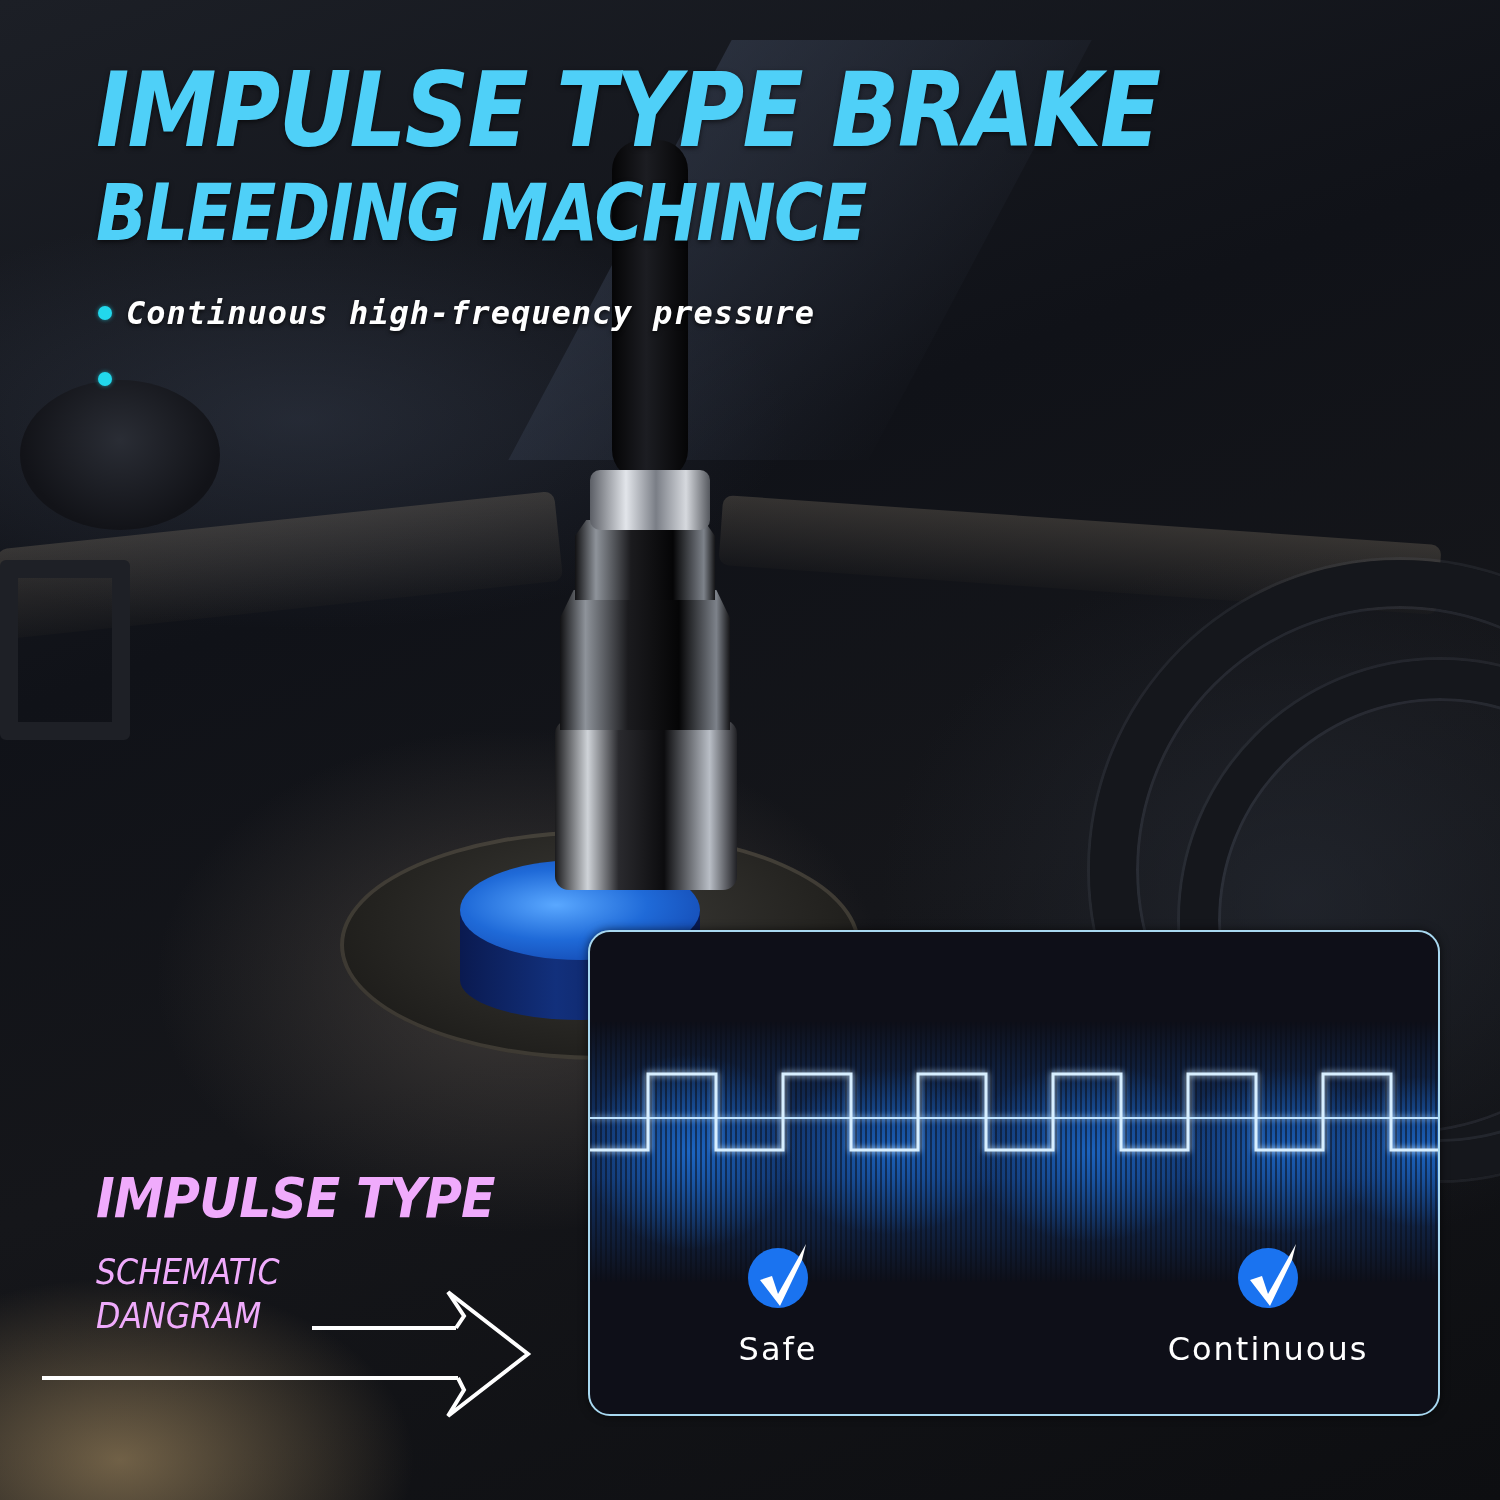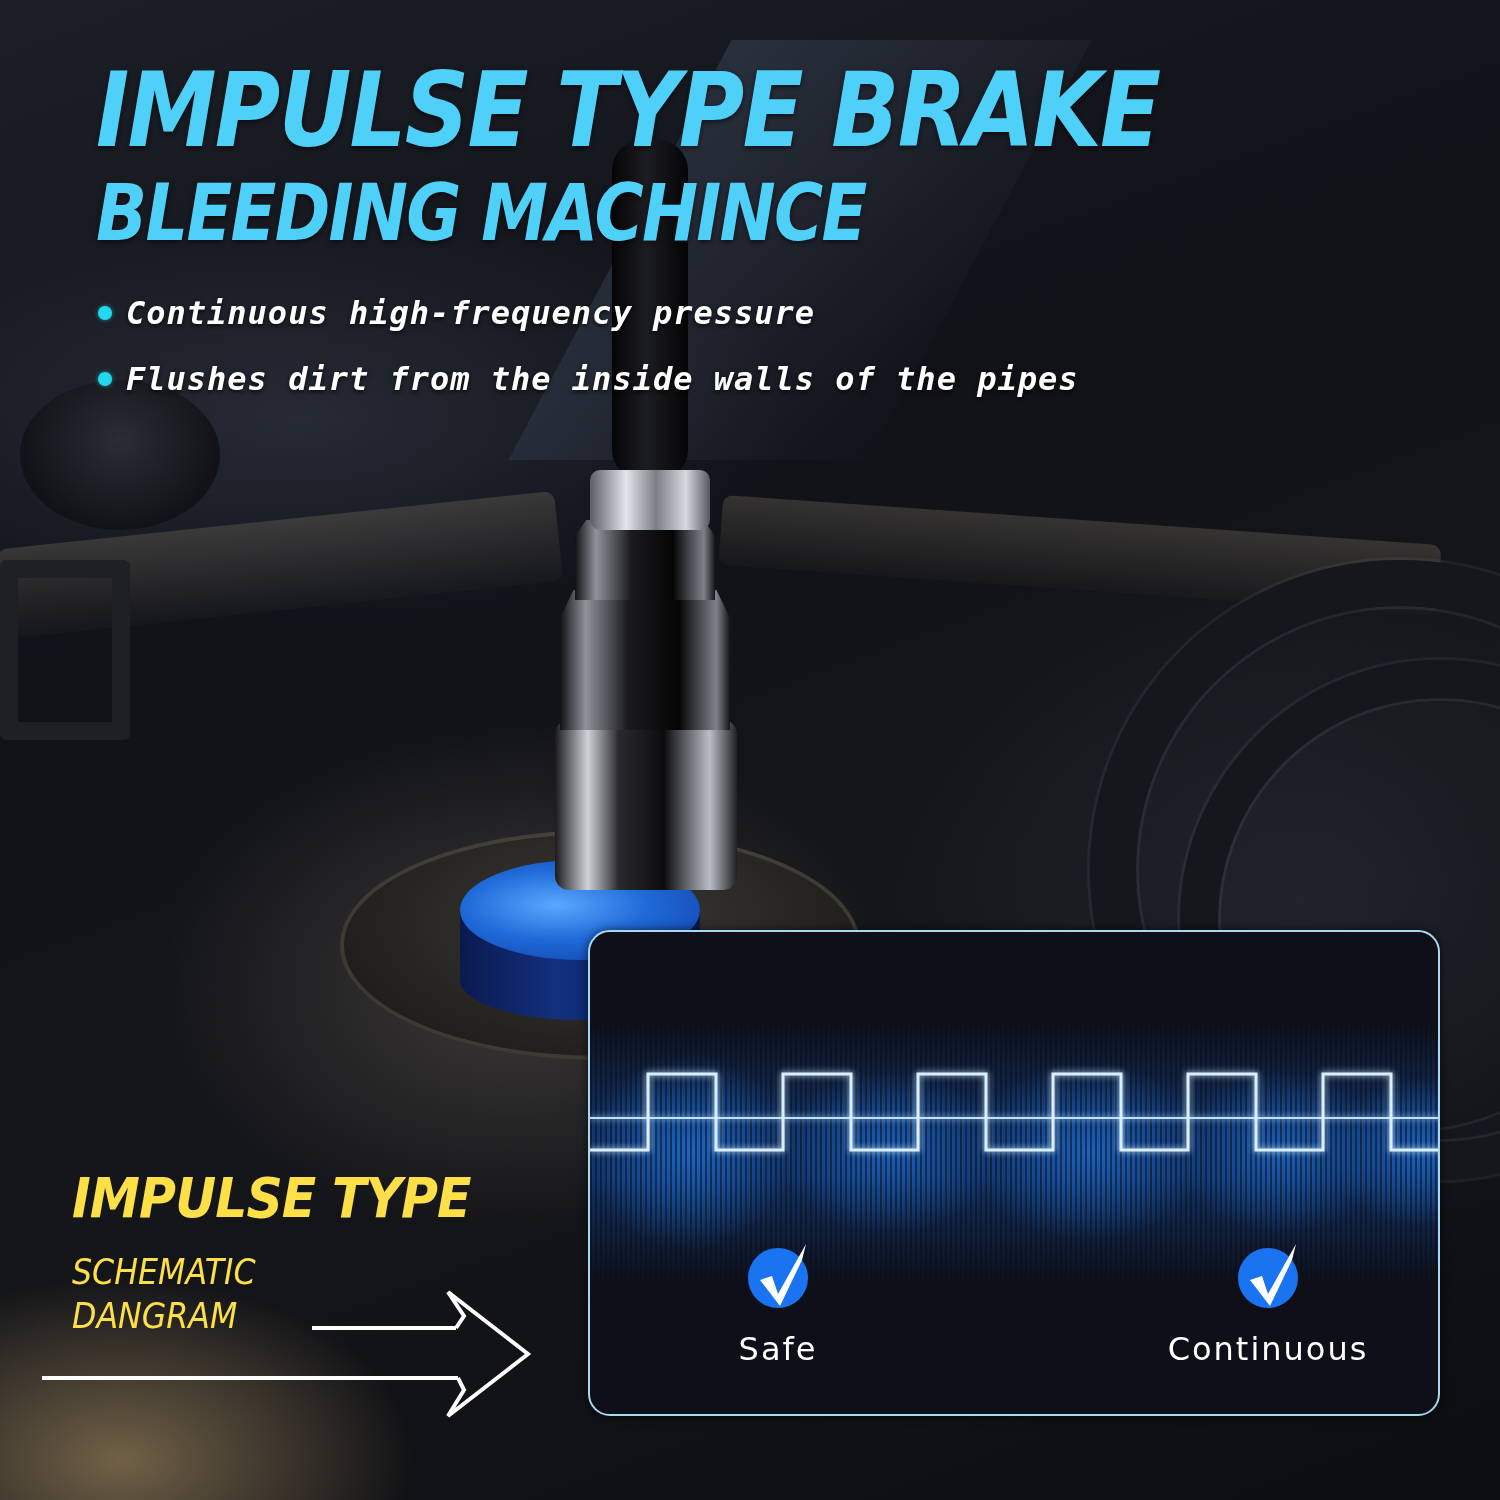--- a/index.html
+++ b/index.html
@@ -89,21 +89,21 @@
     background: #22d8ec; margin-right: 14px; flex: none;
     box-shadow: 0 0 4px rgba(34,216,236,0.6);
   }
   .bullet .txt {
     font-family: "DejaVu Sans Mono", monospace; font-weight: bold; font-style: italic;
     font-size: 32px; color: #ffffff; letter-spacing: 1px;
     text-shadow: 0 2px 4px rgba(0,0,0,0.7);
   }
 
   
-  .schematic { position: absolute; left: 72px; top: 1165px; color: #fde047; }
+  .schematic { position: absolute; left: 96px; top: 1165px; color: #f0abfc; }
   .schematic .big {
     display: block; font-weight: bold; font-style: italic; font-size: 56px;
     letter-spacing: -1px; transform: scaleX(0.9); transform-origin: left top;
   }
   .schematic .small {
     display: block; font-style: italic; font-size: 36px; line-height: 44px;
     transform: scaleX(0.88); transform-origin: left top;
   }
   .schematic .small.first { margin-top: 20px; }
   .arrow-svg { position: absolute; left: 38px; top: 1288px; }
@@ -173,21 +173,20 @@
   <span class="l2">BLEEDING MACHINCE</span>
 </h1>
 
 <div class="bullets">
   <div class="bullet">
     <span class="dot"></span>
     <span class="txt">Continuous high-frequency pressure</span>
   </div>
   <div class="bullet">
     <span class="dot"></span>
-    <span class="txt">Flushes dirt from the inside walls of the pipes</span>
   </div>
 </div>
 
 <div class="schematic">
   <span class="big">IMPULSE TYPE</span>
   <span class="small first">SCHEMATIC</span>
   <span class="small">DANGRAM</span>
 </div>
 <svg class="arrow-svg" width="500" height="130" viewBox="0 0 500 130">
   <g fill="none" stroke="#ffffff" stroke-width="4" stroke-linejoin="miter">

